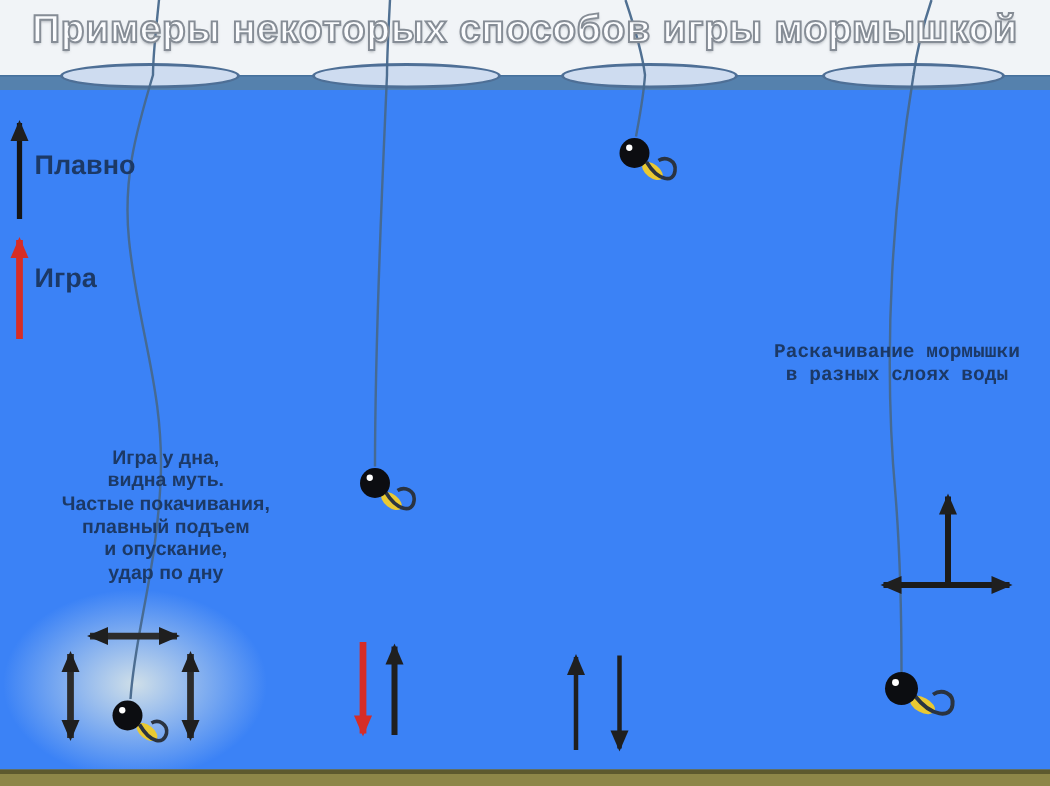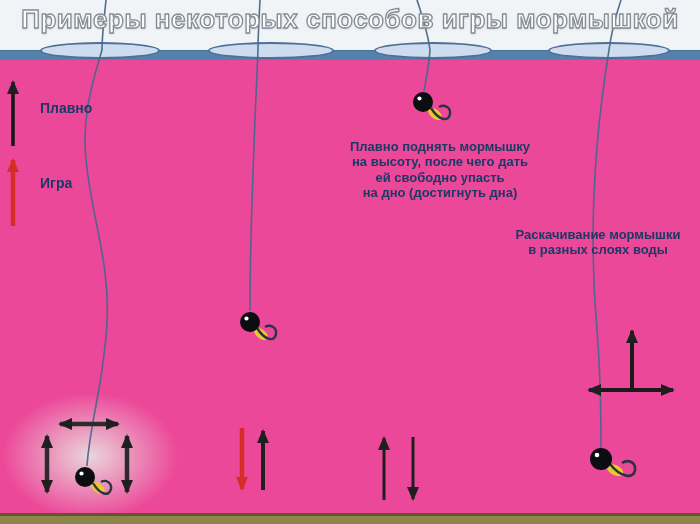--- a/index.html
+++ b/index.html
@@ -1,18 +1,18 @@
 <!DOCTYPE html>
 <html><head>
 <meta charset="utf-8">
 <style>
   html,body{margin:0;padding:0;background:#9aa0a6;}
   #stage{
     position:relative;width:700px;height:524px;overflow:hidden;
-    background:#ec4899;
+    background:#3b82f6;
     font-family:"Liberation Sans","DejaVu Sans",sans-serif;
   }
   
   .sky-band{position:absolute;left:0;top:0;width:700px;height:50px;background:#f1f4f7;}
   .ice-bar{position:absolute;left:0;top:50px;width:700px;height:9px;background:#5581ad;border-top:1px solid #46719c;}
   .lake-bottom{position:absolute;left:0;top:513px;width:700px;height:11px;background:#8d8648;border-top:3px solid #5d592e;box-sizing:border-box;}
   
   .hole{position:absolute;top:42px;height:17px;border:2px solid #4e6f96;border-radius:50%;background:#cedcf0;box-sizing:border-box;}
   .hole.h1{left:40px;width:120px;}
   .hole.h2{left:208px;width:126px;}
@@ -32,23 +32,23 @@
     white-space:nowrap;
   }
   
   .note{
     position:absolute;color:#1c3966;font-weight:bold;font-size:13px;line-height:1.18;
     text-align:center;white-space:pre-line;
   }
   .note.n1{left:28px;top:297px;width:165px;}
   .note.n2{left:174px;top:356px;width:165px;}
   .note.n3{left:348px;top:139px;width:184px;}
-  .note.n4{left:513px;top:227px;width:170px;}
+  .note.n4{left:513px;top:227px;width:170px;font-family:Liberation Mono, monospace;}
   
-  .legend-label{position:absolute;color:#1c3966;font-weight:bold;font-size:14px;margin-left:17px;}
+  .legend-label{position:absolute;color:#1c3966;font-weight:bold;font-size:18px;}
   .legend-label.smooth{left:23px;top:100px;}
   .legend-label.sharp{left:23px;top:175px;}
 </style>
 </head>
 <body>
 
 <div id="stage">
 
   <div class="sky-band"></div>
   <div class="ice-bar"></div>
@@ -119,21 +119,23 @@
       <circle cx="601" cy="459" r="11" fill="#0c0d11"></circle>
       <circle cx="597" cy="455" r="2.3" fill="#ffffff"></circle>
     </g>
   </svg>
 
   <div class="title">Примеры некоторых способов игры мормышкой</div>
 
   <div class="legend-label smooth">Плавно</div>
   <div class="legend-label sharp">Игра</div>
 
-  <div class="note n3">Плавно поднять мормышку
-на высоту, после чего дать
-ей свободно упасть
-на дно (достигнуть дна)</div>
+  <div class="note n1">Игра у дна,
+видна муть.
+Частые покачивания,
+плавный подъем
+и опускание,
+удар по дну</div>
   <div class="note n4">Раскачивание мормышки
 в разных слоях воды</div>
 
   <div class="lake-bottom"></div>
 </div>
 
 </body></html>

